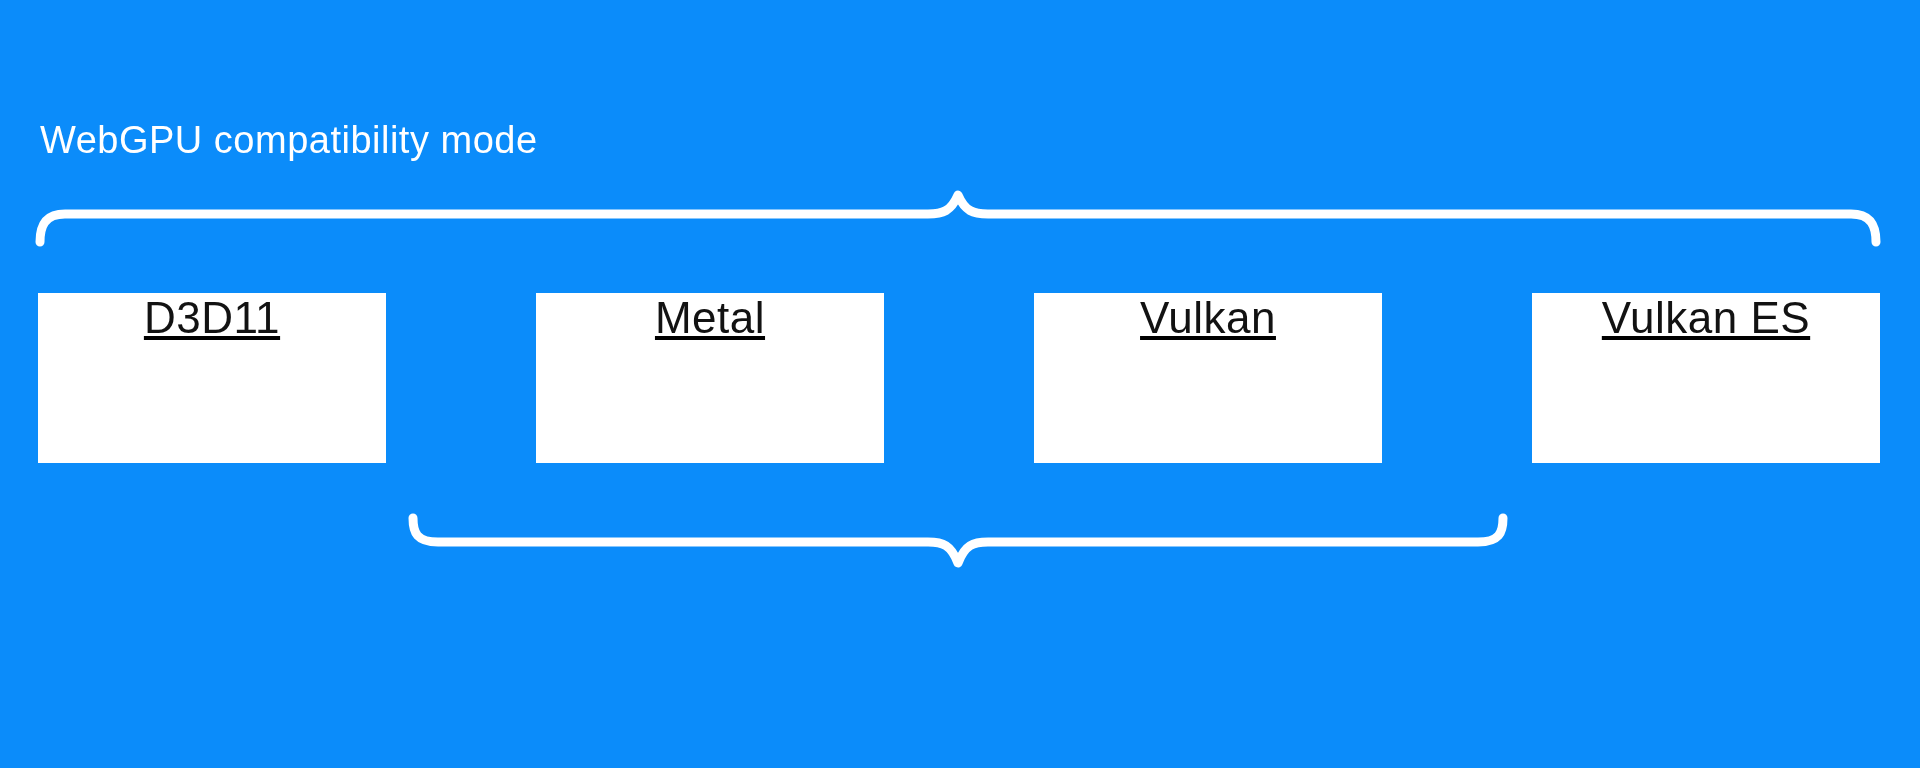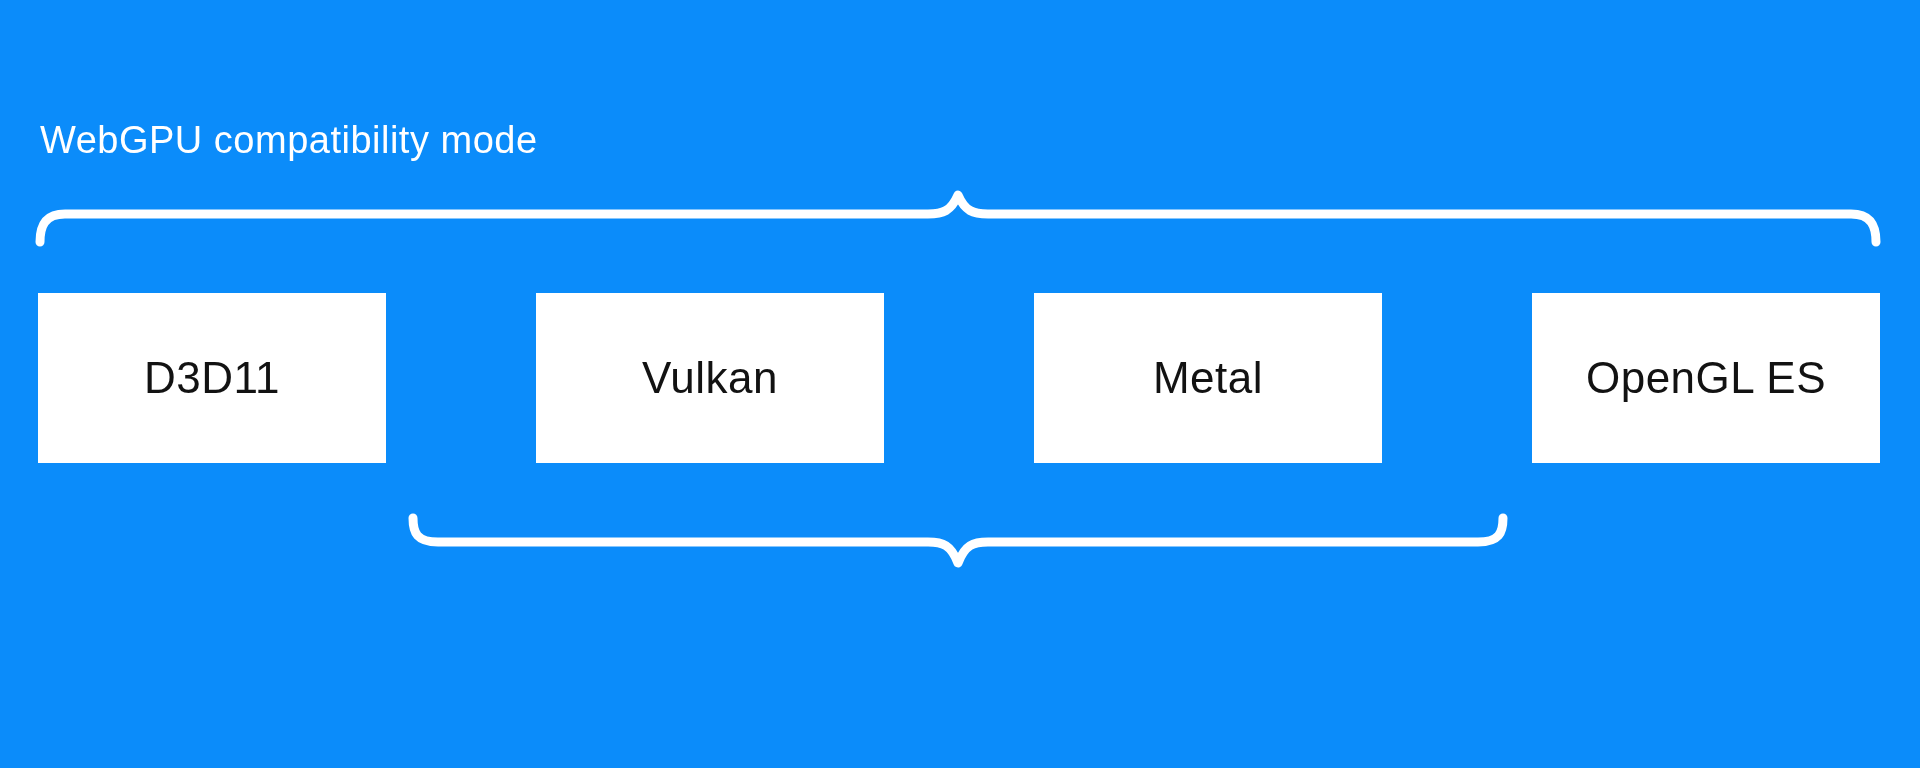--- a/index.html
+++ b/index.html
@@ -56,22 +56,23 @@
     width:1842px;
     height:170px;
     display:flex;
     justify-content:space-between;
   }
   .api-box{
     width:348px;
     height:170px;
     background:var(--box-fill);
     display:flex;
-    align-items:center;
+    align-items:flex-start;
     justify-content:center;
+    text-decoration:underline;
   }
   .api-box-label{
     color:var(--box-text);
     font-size:44px;
     font-weight:400;
     letter-spacing:0.5px;
     white-space:nowrap;
   }
 </style>
 </head>
@@ -89,27 +90,27 @@
              C 930 21, 938 24, 953 24
              L 1816 24
              C 1837 24, 1841 37, 1841 52"></path>
   </svg>
 
   <div class="boxes-row">
     <div class="api-box">
       <span class="api-box-label">D3D11</span>
     </div>
     <div class="api-box">
+      <span class="api-box-label">Metal</span>
+    </div>
+    <div class="api-box">
       <span class="api-box-label">Vulkan</span>
     </div>
     <div class="api-box">
-      <span class="api-box-label">Metal</span>
-    </div>
-    <div class="api-box">
-      <span class="api-box-label">OpenGL ES</span>
+      <span class="api-box-label">Vulkan ES</span>
     </div>
   </div>
 
   <svg class="brace bottom-brace" width="1100" height="60" viewBox="0 0 1100 60" aria-hidden="true">
     <path d="M 5 8
              C 5 23, 9 32, 30 32
              L 520 32
              C 535 32, 543 35, 550 53
              C 557 35, 565 32, 580 32
              L 1070 32

